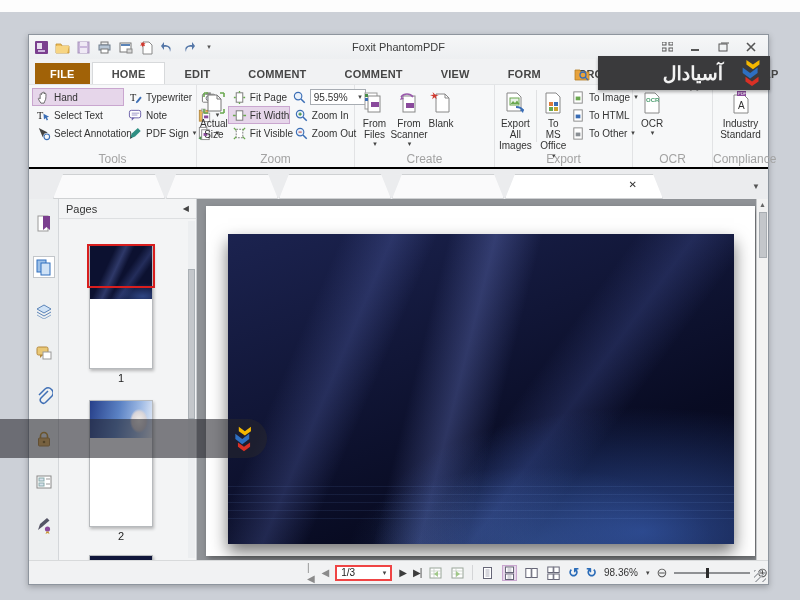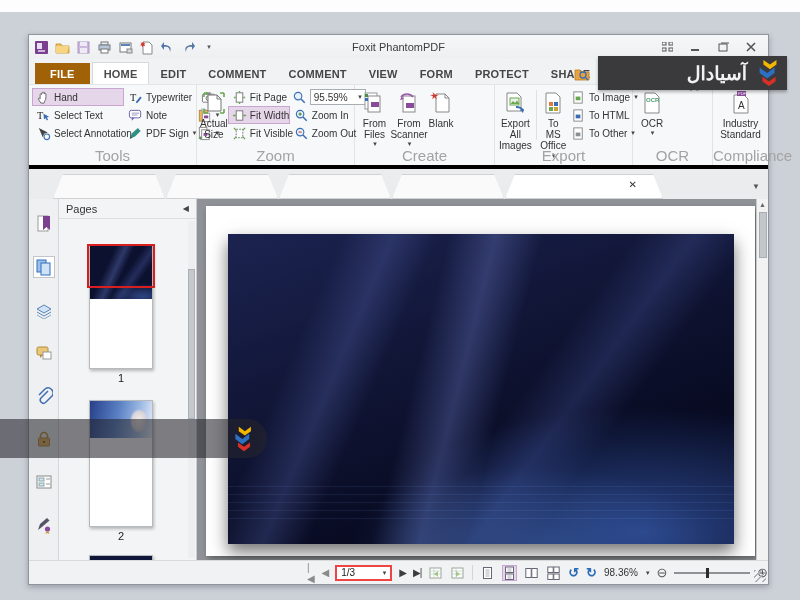--- a/index.html
+++ b/index.html
@@ -19,33 +19,33 @@
   .qicon svg { width:15px; height:15px; display:block; }
   .wtitle { position:absolute; left:50%; transform:translateX(-50%); font-size:11px; color:#3c3c3c; }
   .wctrls { margin-left:auto; display:flex; gap:2px; }
   .wc { width:26px; height:17px; display:flex; align-items:center; justify-content:center;
     font-size:10px; color:#555; }
   .wc svg { width:11px; height:10px; }
 
   
   .tabsrow { height:26px; display:flex; align-items:flex-end; padding-left:6px;
     background:#f1f2f3; position:relative; border-bottom:1px solid #e3e5e7; }
-  .rtab { font-size:11px; font-weight:bold; color:#454545; padding:5px 11px 4px;
+  .rtab { font-size:11px; font-weight:bold; color:#454545; padding:5px 19px 4px;
     letter-spacing:.2px; }
   .rtab.file { background:#a16207; color:#fff; padding:5px 15px 4px; margin-right:2px; }
   .rtab.active { background:#fff; color:#4a4a4a; border:1px solid #d7d9db; border-bottom:none; }
   .findicon { position:absolute; left:545px; top:8px; width:16px; height:14px; }
 
   
-  .ribbon { height:84px; background:#f7f8f9; border-bottom:4px solid #000000;
+  .ribbon { height:84px; background:#f7f8f9; border-bottom:2px solid #000000;
     display:flex; position:relative; }
   .ribbon .dots { position:absolute; left:660px; top:1px; font-size:6px; color:#555; letter-spacing:3px; }
   .grp { position:relative; border-right:1px solid #e2e3e5; padding:3px 3px 13px; display:flex; }
   .grplabel { position:absolute; bottom:1px; left:0; right:0; text-align:center;
-    font-size:15px; color:#a3a3a3; }
+    font-size:12px; color:#a3a3a3; }
   .colA { display:flex; flex-direction:column; justify-content:flex-start; }
   .sb { display:flex; align-items:center; gap:3px; height:18px; padding:0 3px;
     font-size:10px; color:#333; white-space:nowrap; border:1px solid transparent; }
   .sb.sel { background:#e6d6ea; border:1px solid #c9a6cf; }
   .bb { display:flex; flex-direction:column; align-items:center; font-size:10px; color:#333;
     text-align:center; line-height:1.12; padding-top:2px; }
   .bb .ic-lg { width:26px; height:26px; margin-bottom:2px; }
   .ic { width:15px; height:15px; flex:0 0 auto; }
   .ic svg, .ic-lg svg, .findicon svg { width:100%; height:100%; display:block; }
   .dd { font-size:7px; color:#444; margin-left:1px; }
@@ -134,23 +134,23 @@
   .li.sel { background:#e6d6ea; border:1px solid #c9a6cf; }
   .rot { font-size:13px; font-weight:bold; color:#2b6cb8; }
   .zoomtxt { font-size:10px; color:#333; }
   .pm { font-size:13px; color:#555; }
   .slider { width:84px; height:2px; background:#8f9194; position:relative; }
   .slider .knob { position:absolute; left:42%; top:-4px; width:3px; height:10px; background:#2b2b2b; }
   .grip { position:absolute; right:2px; bottom:2px; width:12px; height:12px;
     background:repeating-linear-gradient(135deg,#adb0b4 0 1.5px, transparent 1.5px 4.5px); }
 
   
-  .wm-logo { position:absolute; left:598px; top:56px; width:189px; height:34px;
+  .wm-logo { position:absolute; left:598px; top:56px; width:172px; height:34px;
     background:#3a3a3c; display:flex; align-items:center; justify-content:flex-start;
-    direction:rtl; gap:8px; padding:0 4px; z-index:50; box-shadow:0 2px 3px rgba(0,0,0,.3); }
+    direction:rtl; gap:15px; padding:0 4px; z-index:50; box-shadow:0 2px 3px rgba(0,0,0,.3); }
   .wm-logo .txt { color:#f2f2f2; font-size:19px; font-weight:bold; letter-spacing:1px; }
   .wm-logo svg { width:28px; height:28px; }
   .wm-banner { position:absolute; left:0; top:419px; width:267px; height:39px;
     background:rgba(38,38,44,.58); border-radius:0 20px 20px 0; display:flex; align-items:center;
     direction:rtl; gap:7px; padding:0 10px 0 14px; z-index:50; }
   .wm-banner .txt { color:#fff; font-size:15px; white-space:nowrap; }
   .wm-banner svg { width:26px; height:26px; flex:0 0 auto; }
 </style>
 </head>
 <body>

